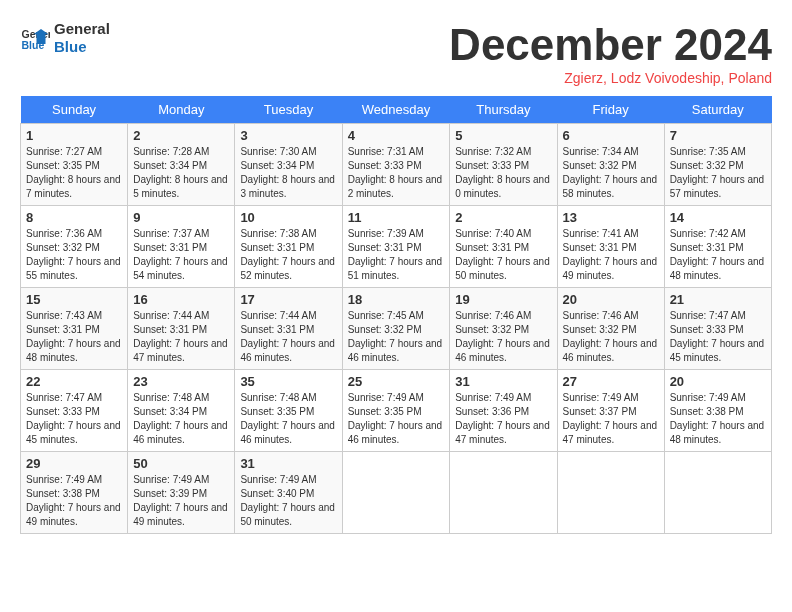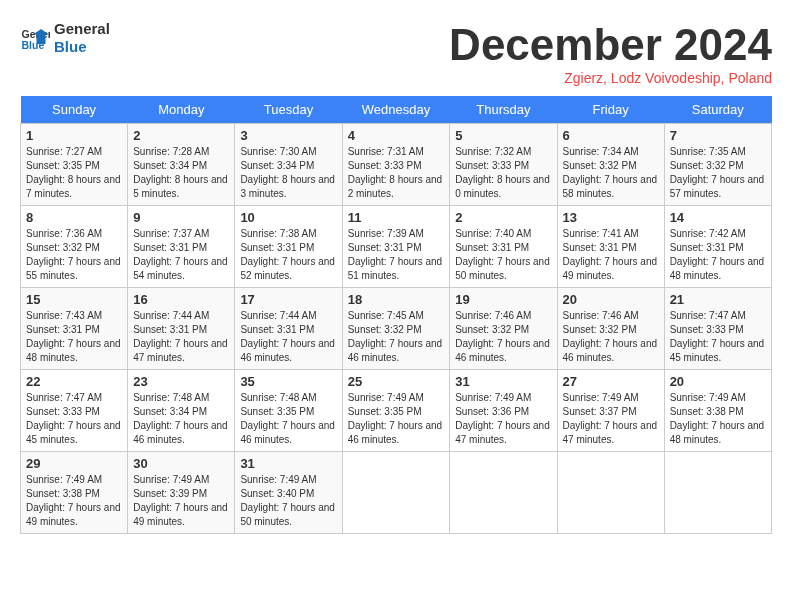--- a/index.html
+++ b/index.html
@@ -230,21 +230,21 @@
           <span class="day-number">20</span>
           <div class="day-info">Sunrise: 7:49 AM<br>Sunset: 3:38 PM<br>Daylight: 7 hours and 48 minutes.</div>
         </td>
       </tr>
       <tr>
         <td>
           <span class="day-number">29</span>
           <div class="day-info">Sunrise: 7:49 AM<br>Sunset: 3:38 PM<br>Daylight: 7 hours and 49 minutes.</div>
         </td>
         <td>
-          <span class="day-number">30</span>
+          <span class="day-number">50</span>
           <div class="day-info">Sunrise: 7:49 AM<br>Sunset: 3:39 PM<br>Daylight: 7 hours and 49 minutes.</div>
         </td>
         <td>
           <span class="day-number">31</span>
           <div class="day-info">Sunrise: 7:49 AM<br>Sunset: 3:40 PM<br>Daylight: 7 hours and 50 minutes.</div>
         </td>
         <td class="empty-cell"></td>
         <td class="empty-cell"></td>
         <td class="empty-cell"></td>
         <td class="empty-cell"></td>

